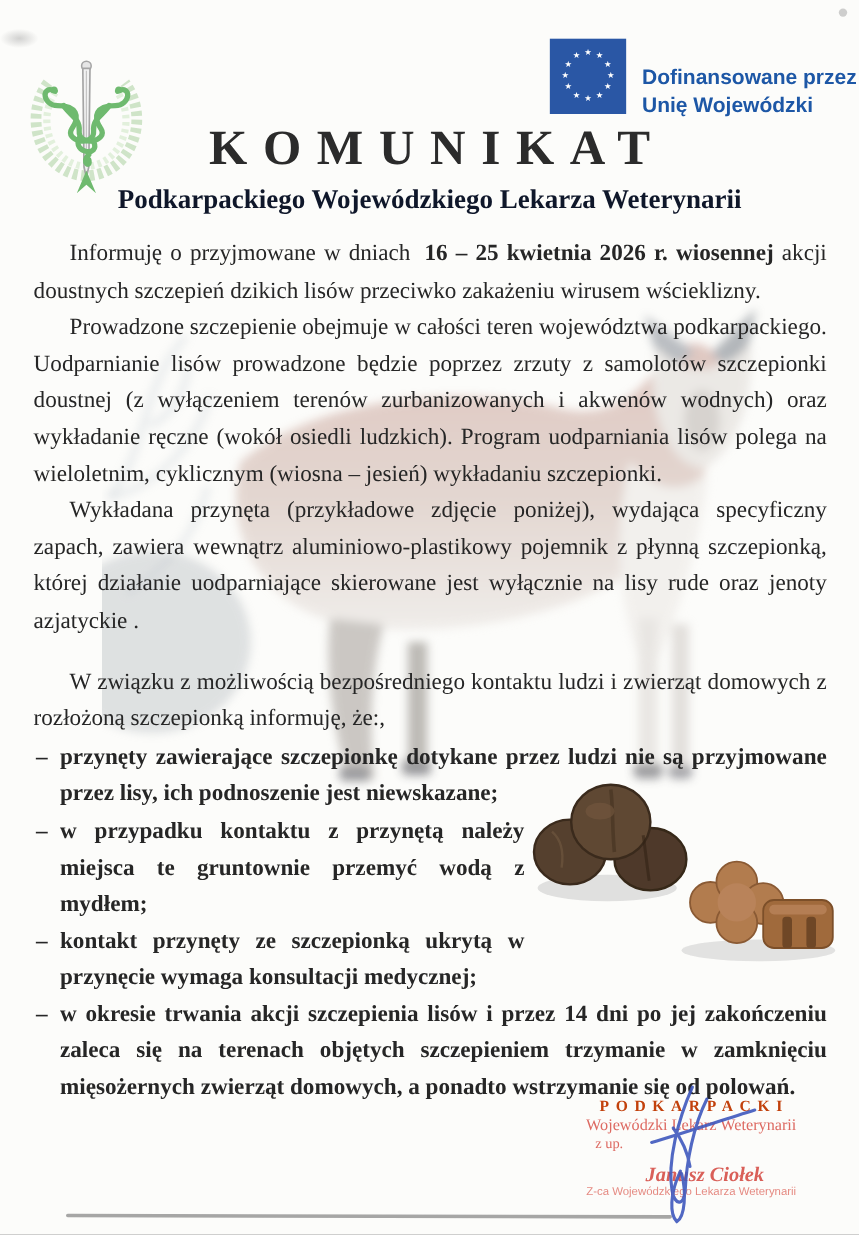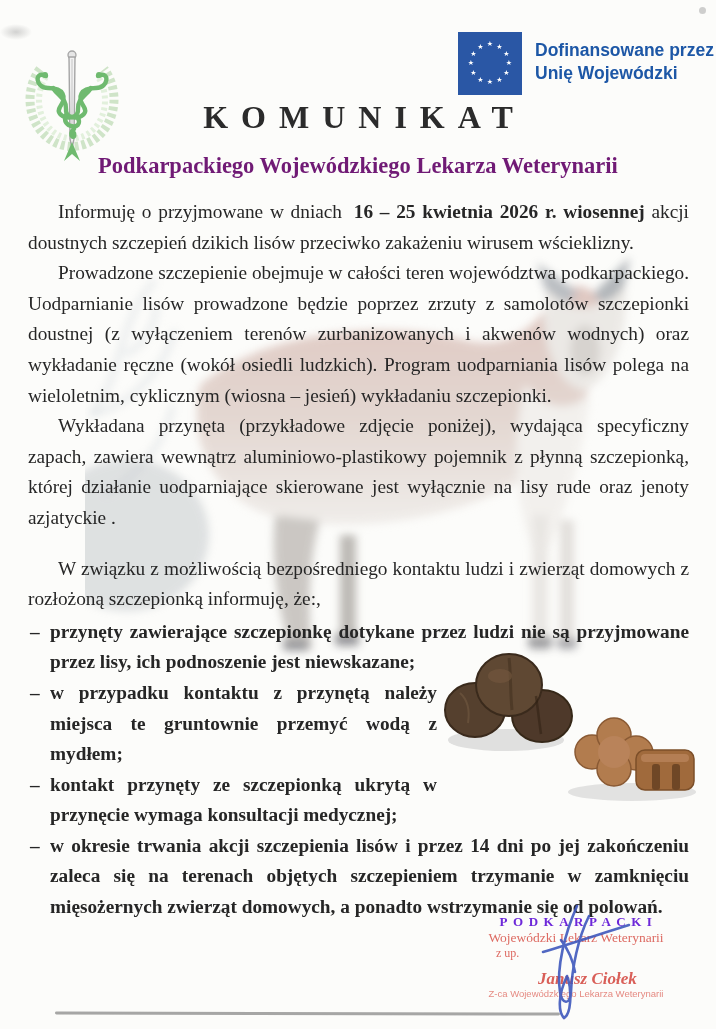--- a/index.html
+++ b/index.html
@@ -10,32 +10,32 @@
     background:#fcfcfa;
     overflow:hidden;
     font-family:"Liberation Serif", serif;
     color:#262626;
   }
   
   .logo-svg{position:absolute;left:16px;top:44px;width:112px;height:124px;}
   .eu-block{position:absolute;left:458px;top:32px;display:flex;align-items:flex-start;}
   .eu-flag-svg{width:64px;height:63px;display:block;}
   .eu-text{
-    margin-left:13px;margin-top:7px;
+    margin-left:13px;margin-top:21px;
     font-family:"Liberation Sans", sans-serif;
     font-weight:bold;font-size:17.5px;line-height:23px;color:#1d57a6;
   }
   .doc-title{
     position:absolute;left:0;right:0;top:99px;
-    text-align:center;font-weight:bold;font-size:32px;
+    text-align:center;font-weight:bold;font-size:41px;
     letter-spacing:13px;padding-left:13px;color:#2b2b2b;
   }
   .doc-subtitle{
     position:absolute;left:0;right:0;top:153px;
-    text-align:center;font-weight:bold;font-size:22.5px;color:#701a75;
+    text-align:center;font-weight:bold;font-size:22.5px;color:#0f172a;
   }
   
   .fox-svg{position:absolute;left:85px;top:235px;width:615px;height:435px;z-index:0;}
   .bait-svg{position:absolute;left:440px;top:648px;width:260px;height:158px;z-index:1;}
   
   .body-text{
     position:absolute;left:28px;top:197px;width:661px;z-index:2;
     font-size:19.3px;line-height:30.6px;text-align:justify;
   }
   .body-text p{margin:0;text-indent:30px;}
@@ -47,21 +47,21 @@
     position:relative;padding-left:22px;margin:0;
     font-weight:bold;text-align:justify;
   }
   ul.notice-list li .dash{position:absolute;left:2px;top:0;font-weight:bold;}
   li.narrow{padding-right:252px;}
   
   .stamp{
     position:absolute;left:450px;top:915px;width:252px;z-index:2;
     color:#dd6a62;text-align:center;line-height:1.05;
   }
-  .stamp-region{font-size:13px;letter-spacing:5.5px;padding-left:5px;color:#6d28d9;font-weight:bold;}
+  .stamp-region{font-size:13px;letter-spacing:5.5px;padding-left:5px;color:#c2410c;font-weight:bold;}
   .stamp-office{font-size:13.5px;margin-top:2px;}
   .stamp-zup{font-size:12px;text-align:left;padding-left:46px;margin-top:2px;}
   .stamp-name{
     font-style:italic;font-weight:bold;font-size:17px;
     text-align:left;padding-left:88px;margin-top:11px;color:#d95f58;
   }
   .stamp-title{
     font-family:"Liberation Sans", sans-serif;
     font-size:9.5px;color:#e58a82;margin-top:1px;
   }

